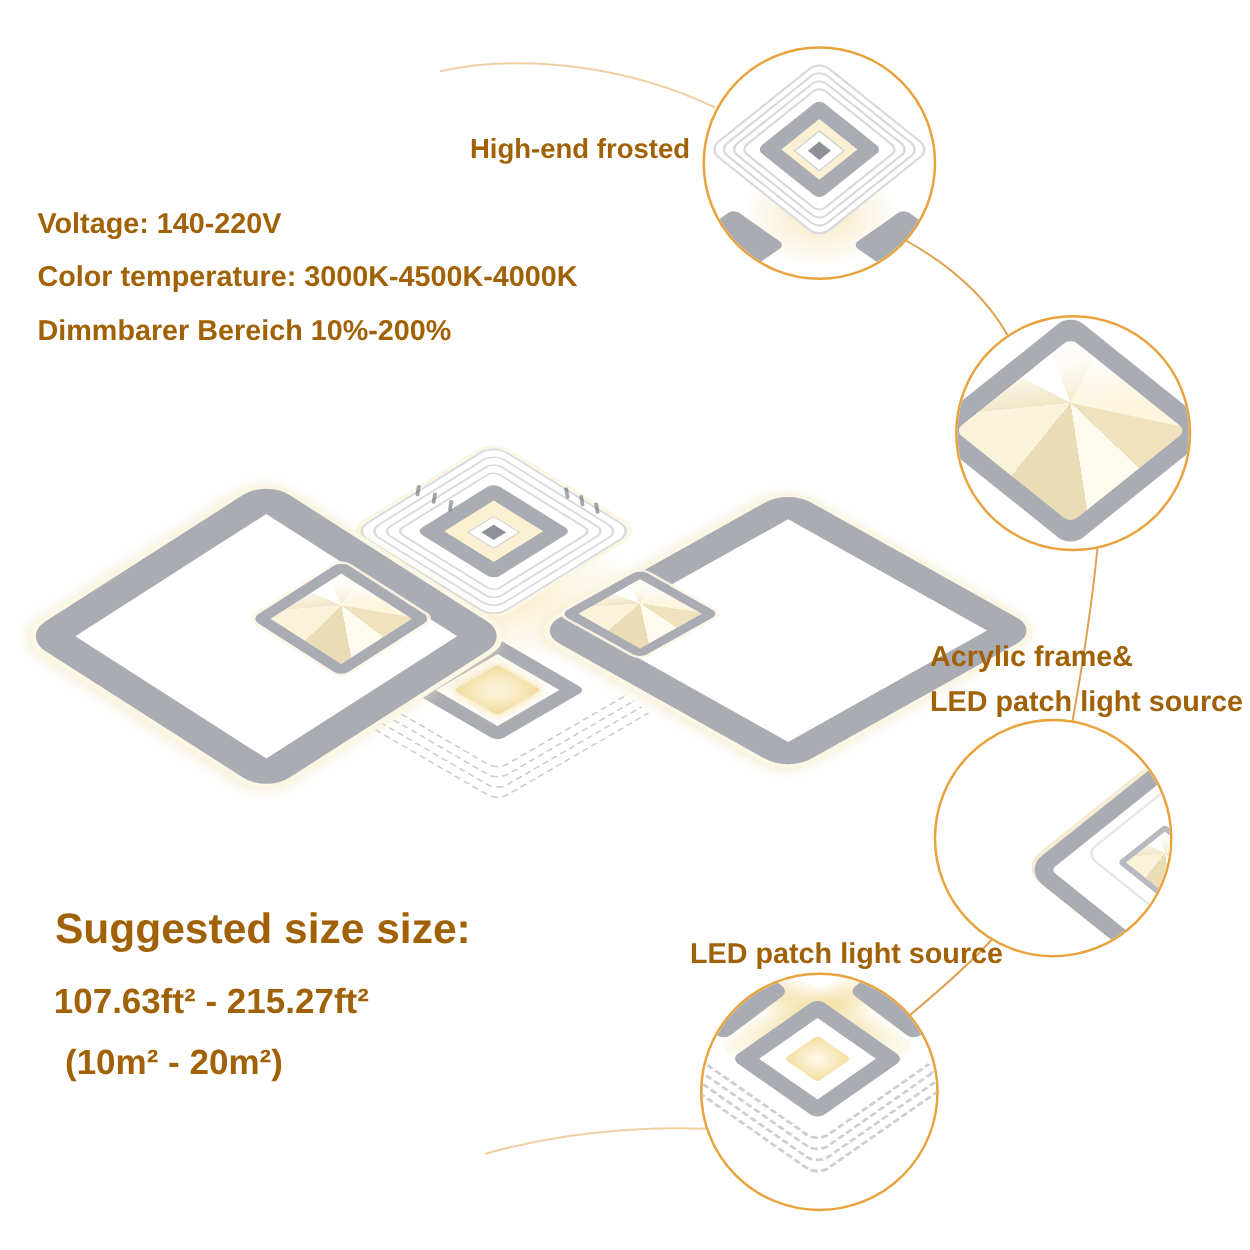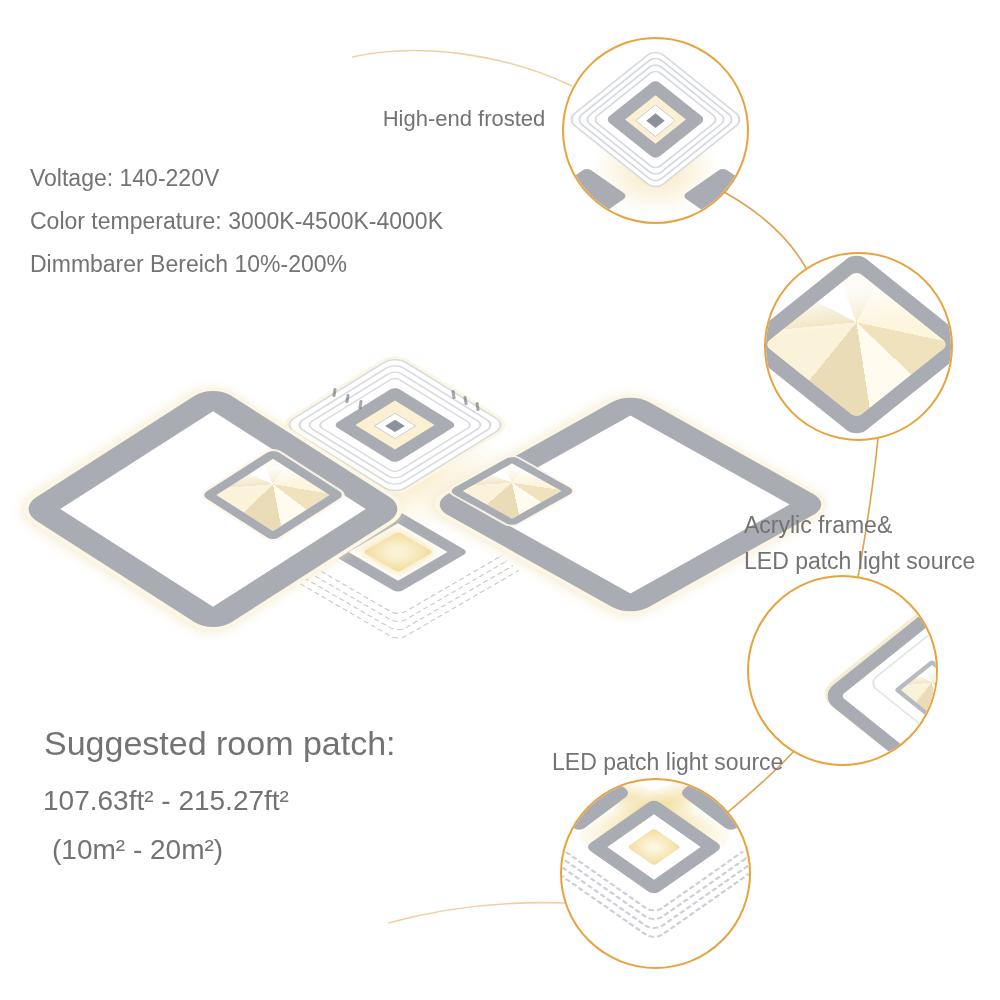--- a/index.html
+++ b/index.html
@@ -1,21 +1,21 @@
 <!DOCTYPE html>
 <html><head>
 <meta charset="utf-8">
 <style>
   html,body{margin:0;padding:0;background:#fff;}
   #canvas{position:relative;width:1000px;height:1000px;background:#fff;overflow:hidden;
           font-family:"Liberation Sans","DejaVu Sans",sans-serif;color:#1d1d1d;}
   #leads{position:absolute;left:0;top:0;width:1000px;height:1000px;pointer-events:none;}
 
   
-  .txt{position:absolute;font-weight:normal;white-space:nowrap;color:#737373;}
+  .txt{position:absolute;font-weight:bold;white-space:nowrap;color:#a16207;}
   #spec-voltage{left:30px;top:165px;font-size:23px;}
   #spec-color-temp{left:30px;top:208px;font-size:23px;}
   #spec-dimming{left:30px;top:251px;font-size:23px;}
   #label-frosted{left:372px;top:99px;width:184px;font-size:22px;line-height:40px;text-align:center;}
   #label-crystal{left:564px;top:234px;font-size:23px;}
   #label-acrylic{left:744px;top:507px;font-size:23px;line-height:36px;}
   #label-led{left:552px;top:749px;font-size:23px;}
   #room-heading{left:44px;top:724px;font-size:34px;}
   #room-ft{left:43px;top:785px;font-size:28px;}
   #room-m{left:52px;top:834px;font-size:28px;}
@@ -224,17 +224,17 @@
   </div>
 
 
   <div class="txt" id="label-acrylic">
     <div>Acrylic frame&amp;</div>
     <div>LED patch light source</div>
   </div>
 
   <div class="txt" id="label-led">LED patch light source</div>
 
-  <div class="txt" id="room-heading">Suggested room patch:</div>
+  <div class="txt" id="room-heading">Suggested size size:</div>
   <div class="txt" id="room-ft">107.63ft² - 215.27ft²</div>
   <div class="txt" id="room-m">(10m² - 20m²)</div>
 
 </div>
 
 </body></html>

